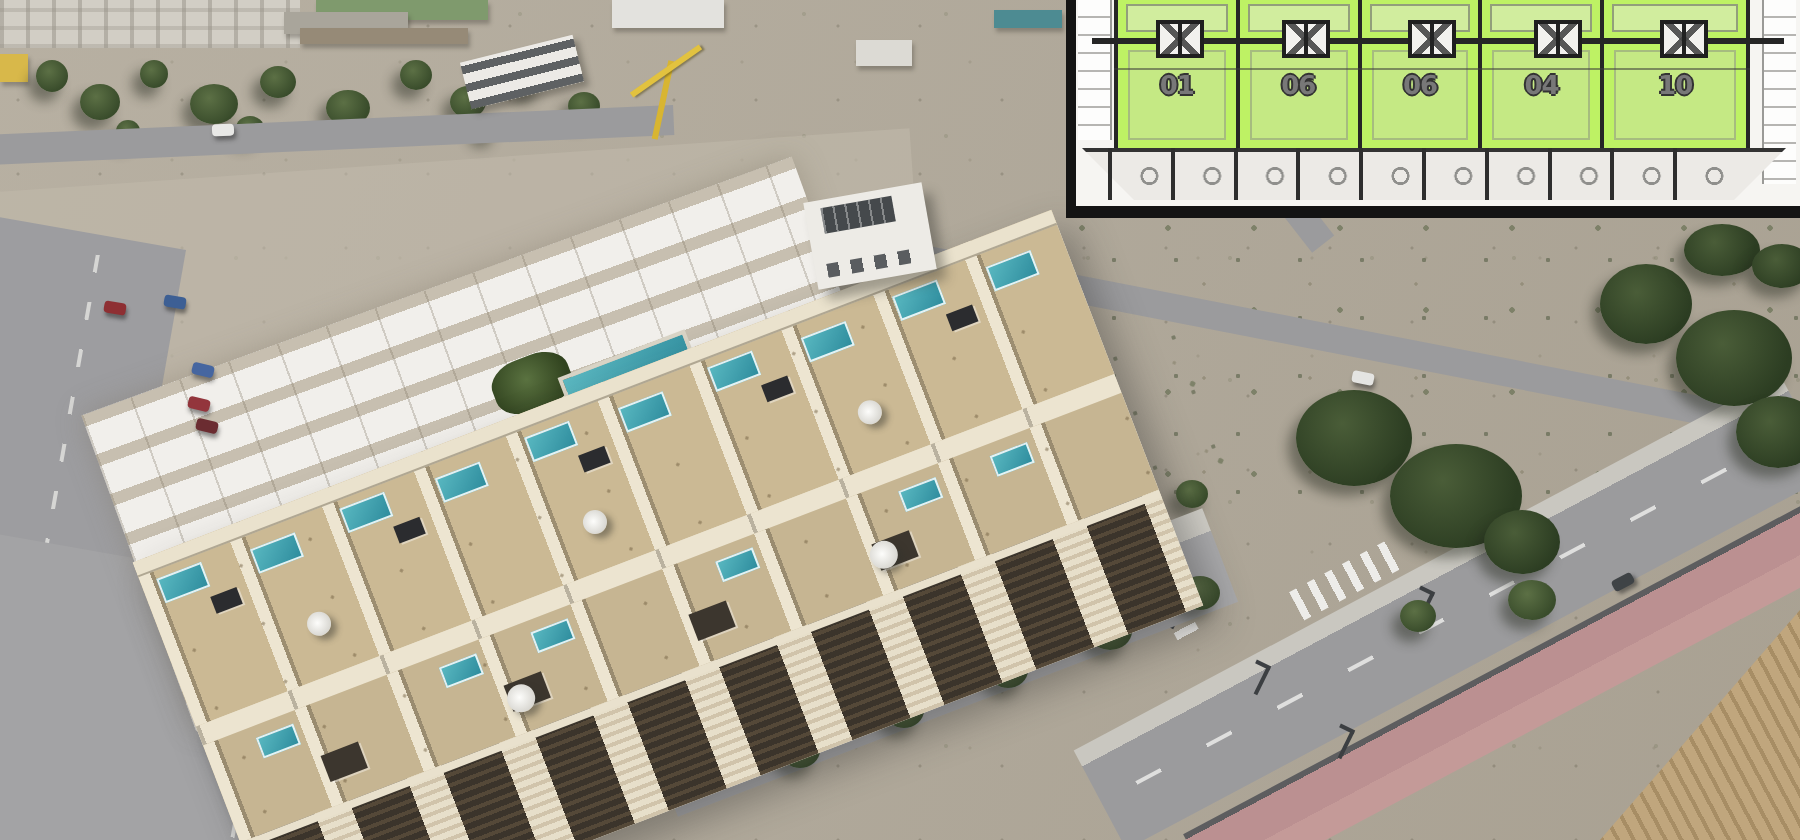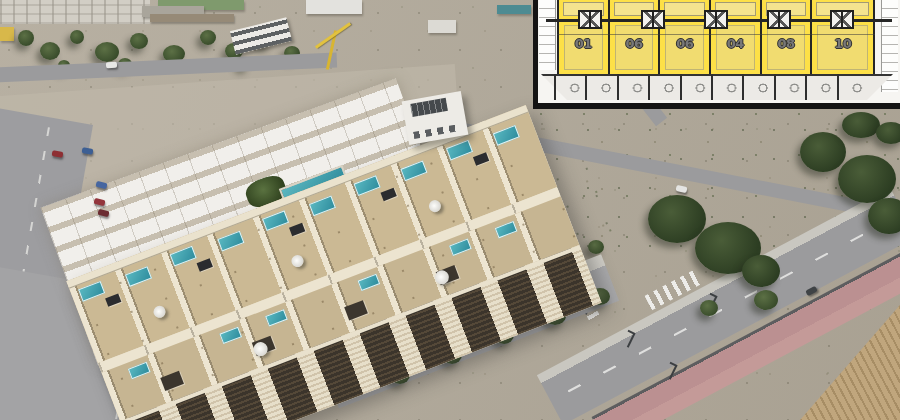--- a/index.html
+++ b/index.html
@@ -87,21 +87,21 @@
   .rowhouses{left:232px;top:24px;width:58px;height:24px;transform:rotate(-14deg);
     background:repeating-linear-gradient(0deg,#5e6163 0 4px,#eceae6 4px 9px);box-shadow:2px 3px 3px rgba(60,58,50,.4);}
   .crane-mast{left:330px;top:30px;width:3px;height:40px;background:#d8b531;transform:rotate(12deg);}
   .crane-jib{left:312px;top:34px;width:42px;height:3px;background:#e2c23f;transform:rotate(-35deg);box-shadow:1px 1px 1px rgba(80,70,20,.5);}
   
   .plan{left:533px;top:0;width:367px;height:109px;background:#f6f5f2;
     border-left:5px solid #141414;border-bottom:6px solid #141414;box-sizing:border-box;z-index:50;}
   .ladder{position:absolute;top:0;width:16px;background:repeating-linear-gradient(180deg,#fdfdfc 0 8px,#b6b5b2 8px 9px);}
   .ladder.l{left:1px;height:70px;border-right:1px solid #9a9a97;}
   .ladder.r{right:2px;height:92px;border-left:1px solid #9a9a97;}
-  .plan-bldg{position:absolute;left:19px;top:0;width:318px;height:74px;background:#fde047;
+  .plan-bldg{position:absolute;left:19px;top:0;width:318px;height:74px;background:#bef264;
     border-left:2px solid #262626;border-right:2px solid #262626;box-sizing:border-box;display:flex;}
   .unit{flex:1;position:relative;border-right:2px solid #262626;}
   .unit:last-child{border-right:none;padding-left:12px;}
   .unit::before{content:"";position:absolute;left:4px;right:4px;top:2px;height:12px;
     border:1px solid rgba(95,95,95,.55);background:rgba(232,231,228,.45);}
   .unit::after{content:"";position:absolute;left:5px;right:5px;top:25px;bottom:4px;
     border:1px solid rgba(120,120,120,.4);background:rgba(214,213,210,.3);}
   .num{position:absolute;left:0;right:0;top:36px;z-index:3;text-align:center;
     font-weight:bold;font-size:13px;color:#787878;letter-spacing:-.5px;
     text-shadow:-1px 0 #333,1px 0 #333,0 -1px #333,0 1px #333;}
@@ -268,23 +268,20 @@
       <div class="unit">
           <div class="num">06</div>
         </div>
       <div class="unit">
           <div class="num">06</div>
         </div>
       <div class="unit">
           <div class="num">04</div>
         </div>
       <div class="unit">
-          <div class="num">08</div>
-        </div>
-      <div class="unit">
           <div class="num">10</div>
         </div>
     </div>
 
     <div class="hline1"></div>
     <div class="hline2"></div>
 
     <div class="stair" style="left:40px;"></div>
     <div class="stair" style="left:103px;"></div>
     <div class="stair" style="left:166px;"></div>

